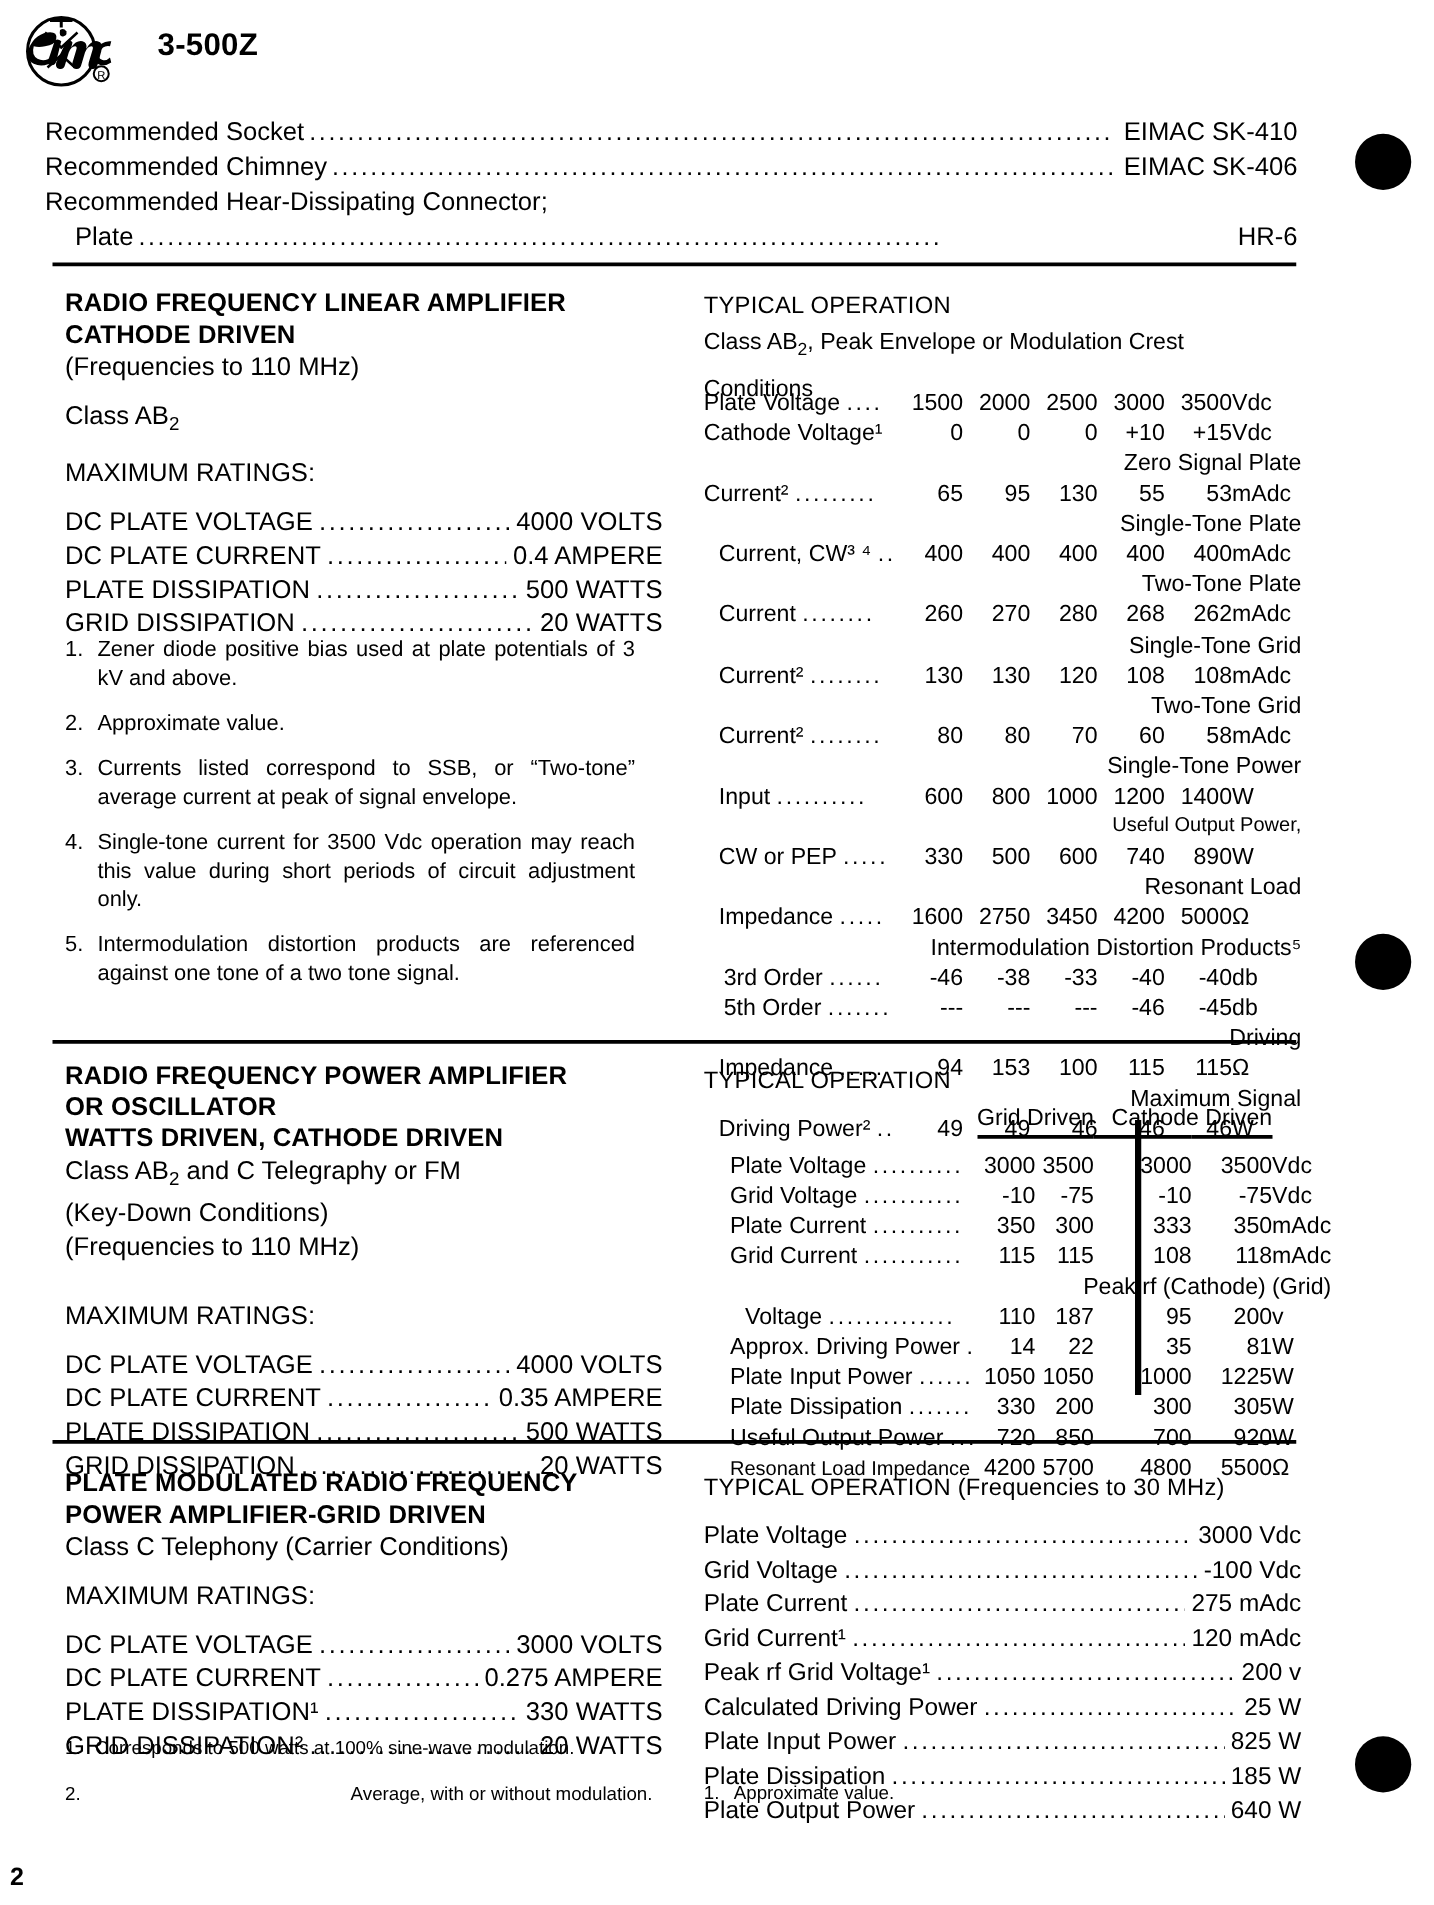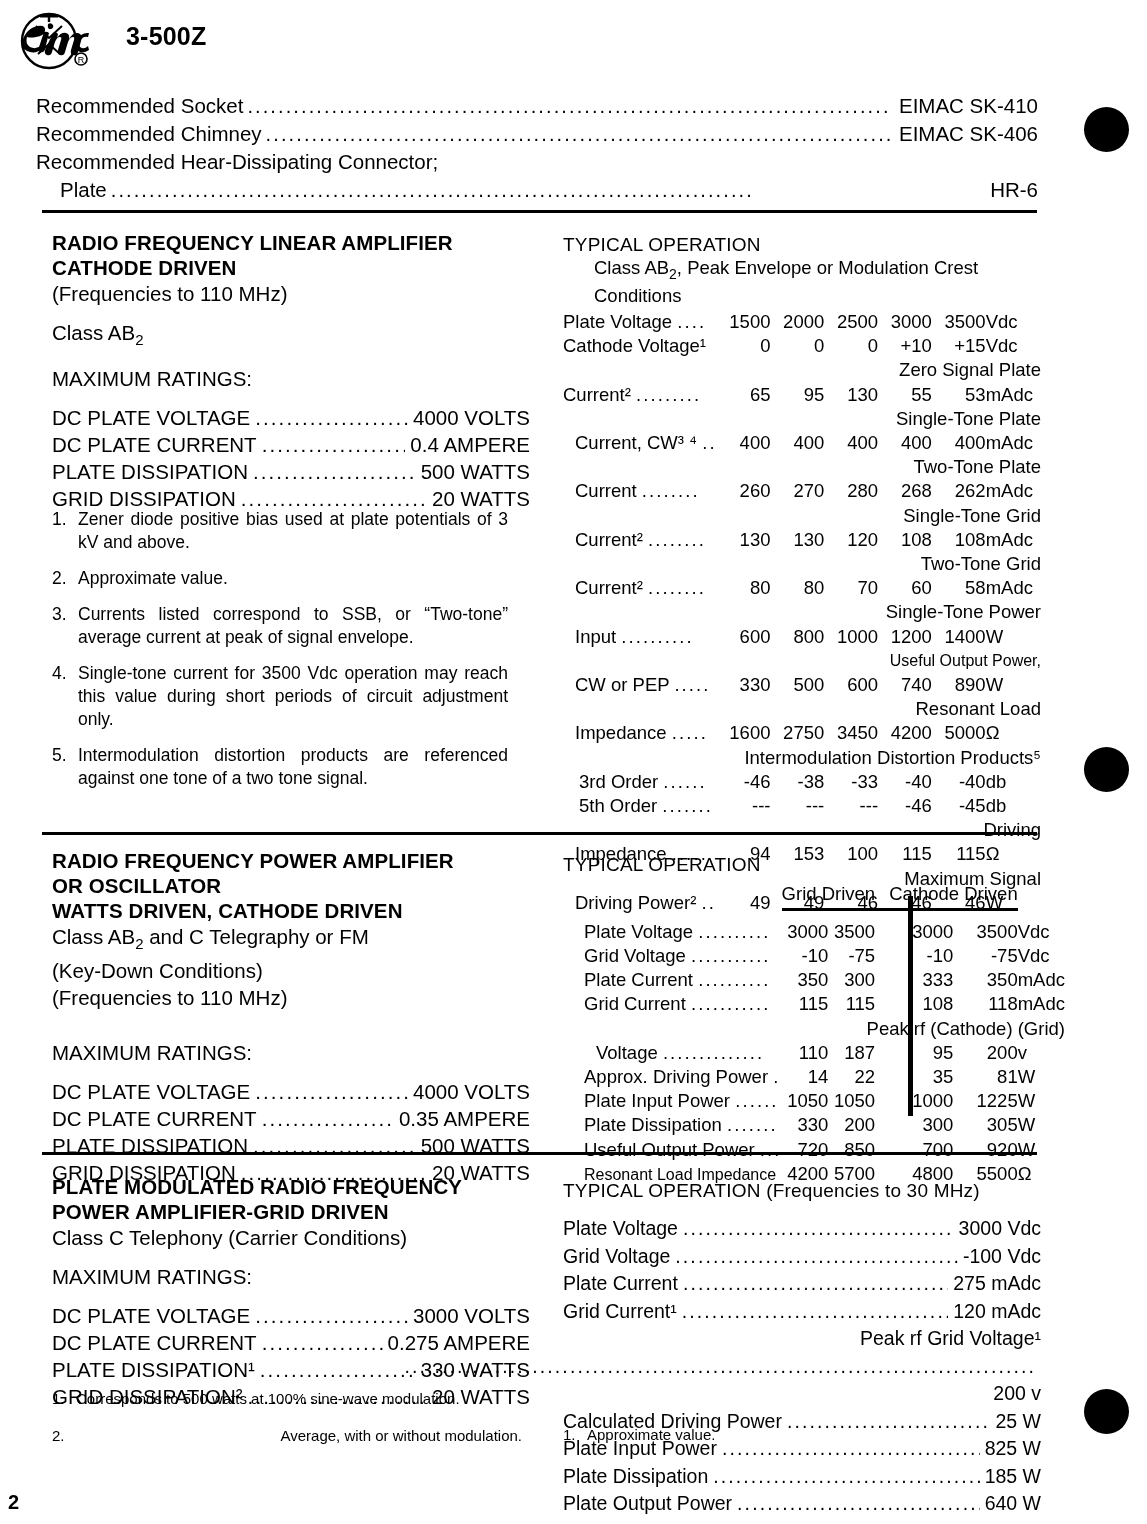--- a/index.html
+++ b/index.html
@@ -109,21 +109,21 @@
   .gap-l { height: 28px; }
 
   .ratings-head {
     font-size: 20.5px;
     line-height: 27px;
   }
 
   
   .lead-row {
     display: flex;
-    align-items: flex-end;
+    align-items: flex-start;
     white-space: nowrap;
     font-size: 20.5px;
     line-height: 27px;
   }
   .lead-row .lbl { flex: none; }
   .lead-row .dots {
     flex: 1 1 auto;
     overflow: hidden;
     white-space: nowrap;
     margin: 0 5px;
@@ -148,22 +148,21 @@
   .fn-small .num { width: 24px; }
 
   
   .to-head {
     font-size: 19px;
     line-height: 25px;
     letter-spacing: 0.2px;
   }
   .to-sub {
     font-size: 18.5px;
-    line-height: 22px;
-    margin-left: 31px;
+    line-height: 32px;
   }
 
   table.op {
     border-collapse: collapse;
     font-size: 18.5px;
     width: 478px;
   }
   table.op td {
     padding: 0;
     line-height: 24.2px;
@@ -744,21 +743,21 @@
     <div class="lead-row" style="font-size:19.5px; line-height:27.5px;">
       <span class="lbl">Plate Current</span>
       <span class="dots">....................................................................................</span>
       <span class="val">275 mAdc</span>
     </div>
     <div class="lead-row" style="font-size:19.5px; line-height:27.5px;">
       <span class="lbl">Grid Current¹</span>
       <span class="dots">....................................................................................</span>
       <span class="val">120 mAdc</span>
     </div>
-    <div class="lead-row" style="font-size:19.5px; line-height:27.5px;flex-direction:column;">
+    <div class="lead-row" style="font-size:19.5px; line-height:27.5px;">
       <span class="lbl">Peak rf Grid Voltage¹</span>
       <span class="dots">....................................................................................</span>
       <span class="val">200 v</span>
     </div>
     <div class="lead-row" style="font-size:19.5px; line-height:27.5px;">
       <span class="lbl">Calculated Driving Power</span>
       <span class="dots">....................................................................................</span>
       <span class="val">25 W</span>
     </div>
     <div class="lead-row" style="font-size:19.5px; line-height:27.5px;">

